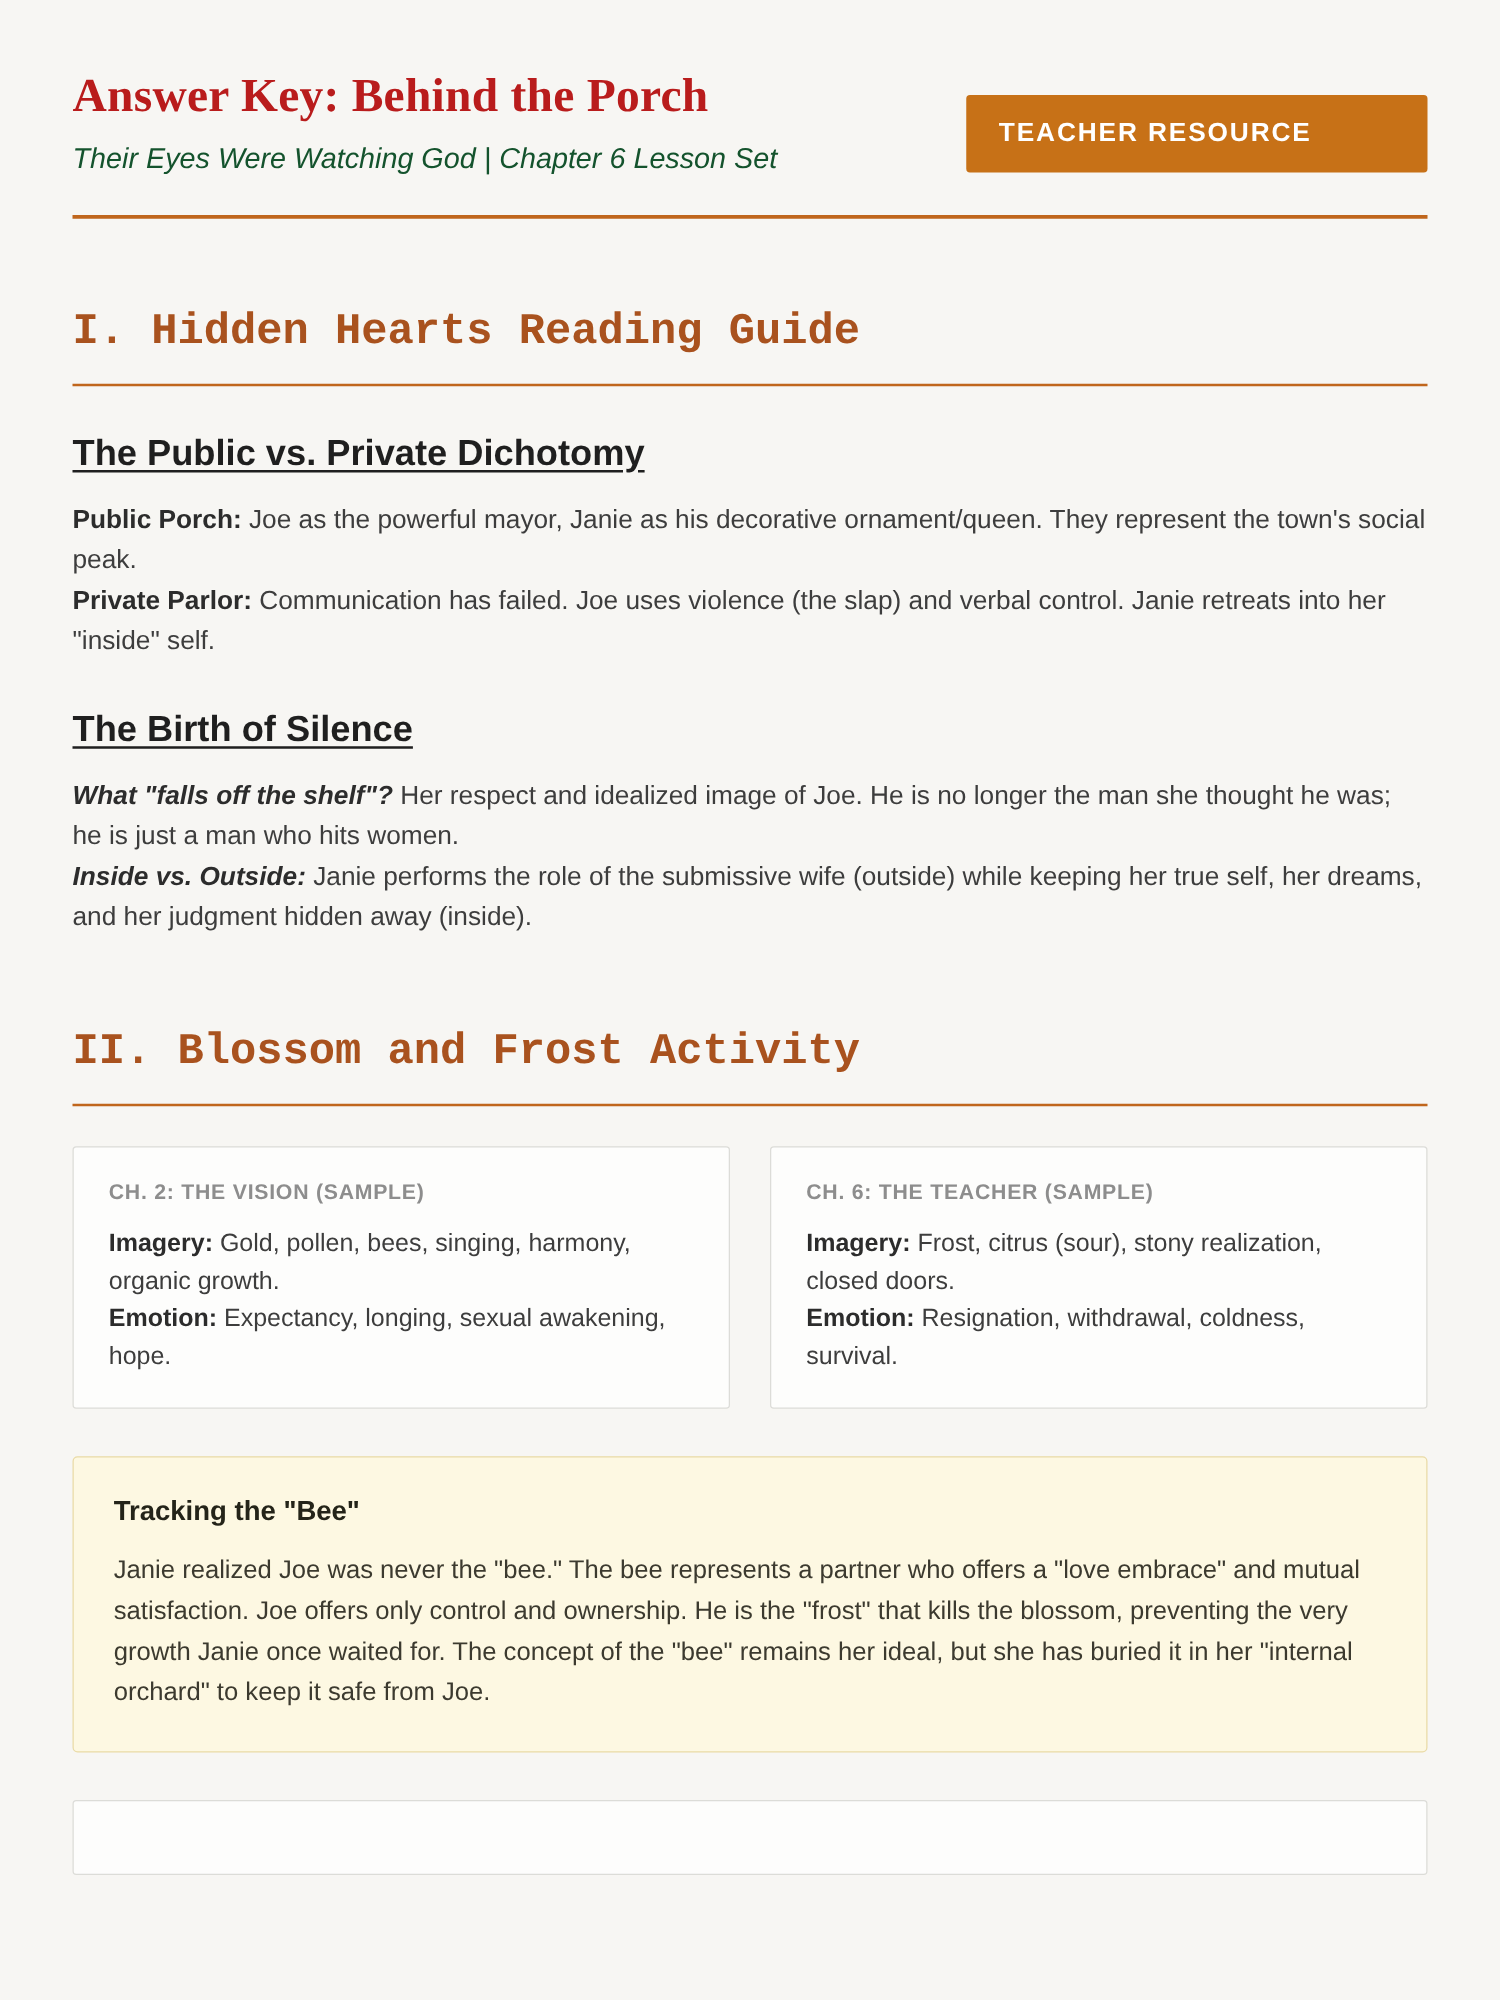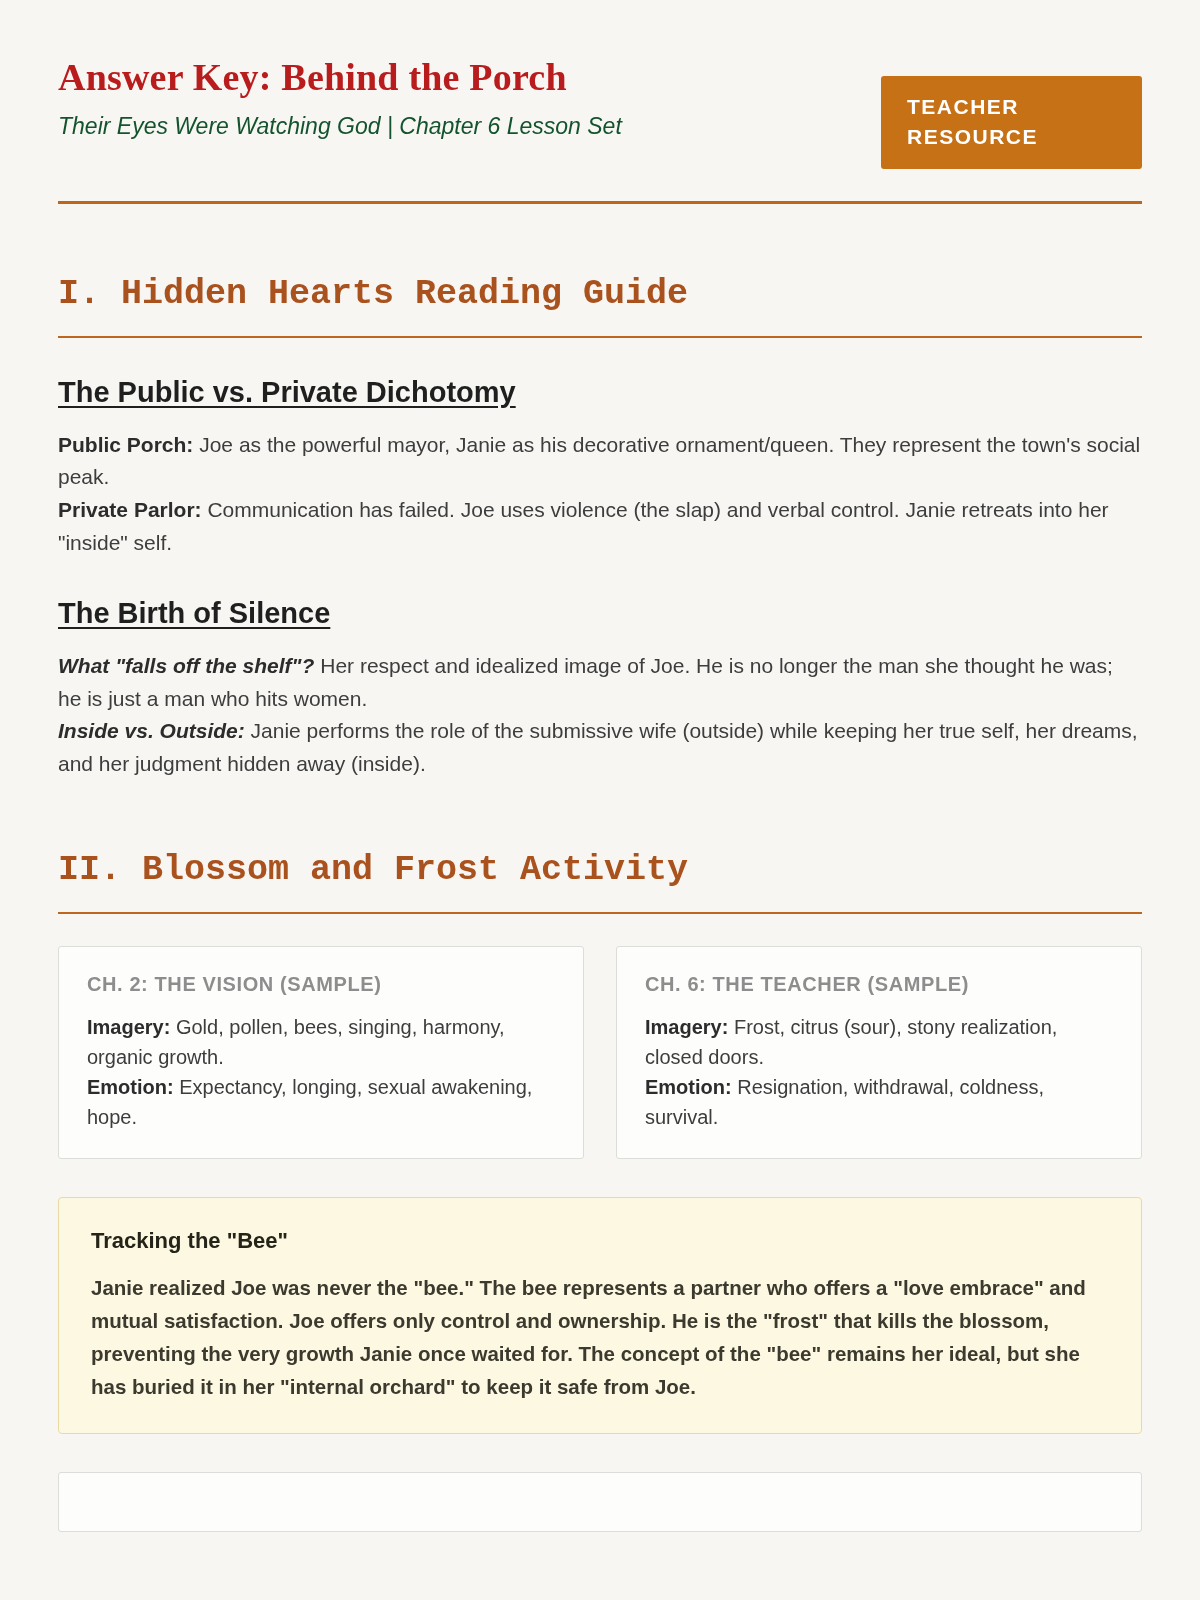--- a/index.html
+++ b/index.html
@@ -33,21 +33,21 @@
     letter-spacing: 0.2px;
   }
   .page-subtitle {
     margin-top: 14px;
     font-style: italic;
     font-size: 23px;
     color: #14532d;
   }
   .badge {
     margin-top: 20px;
-    width: 261px;
+    width: 369px;
     background: #c77117;
     color: #ffffff;
     font-weight: 700;
     font-size: 21px;
     letter-spacing: 1.5px;
     line-height: 1.45;
     padding: 16px 26px;
     border-radius: 3px;
   }
   .top-rule {
@@ -90,21 +90,21 @@
     margin-top: 32px;
   }
   .card {
     flex: 1;
     background: #fdfdfc;
     border: 1px solid #dcdcd8;
     border-radius: 3px;
     padding: 26px 28px;
   }
   .card-heading {
-    font-size: 20px;
+    font-size: 17px;
     font-weight: 700;
     letter-spacing: 0.6px;
     color: #8d8d8d;
     margin-bottom: 16px;
   }
   .card-text {
     font-size: 20px;
     line-height: 1.5;
     color: #3d3d3d;
   }
@@ -120,21 +120,20 @@
   .callout-heading {
     font-size: 22px;
     font-weight: 700;
     color: #242419;
   }
   .callout-text {
     margin-top: 18px;
     font-size: 20.5px;
     line-height: 1.6;
     color: #3c3a2f;
-    font-weight: bold;
   }
 
   
   .next-card-stub {
     margin-top: 38px;
     background: #fdfdfc;
     border: 1px solid #dcdcd8;
     border-radius: 3px;
     height: 60px;
   }

